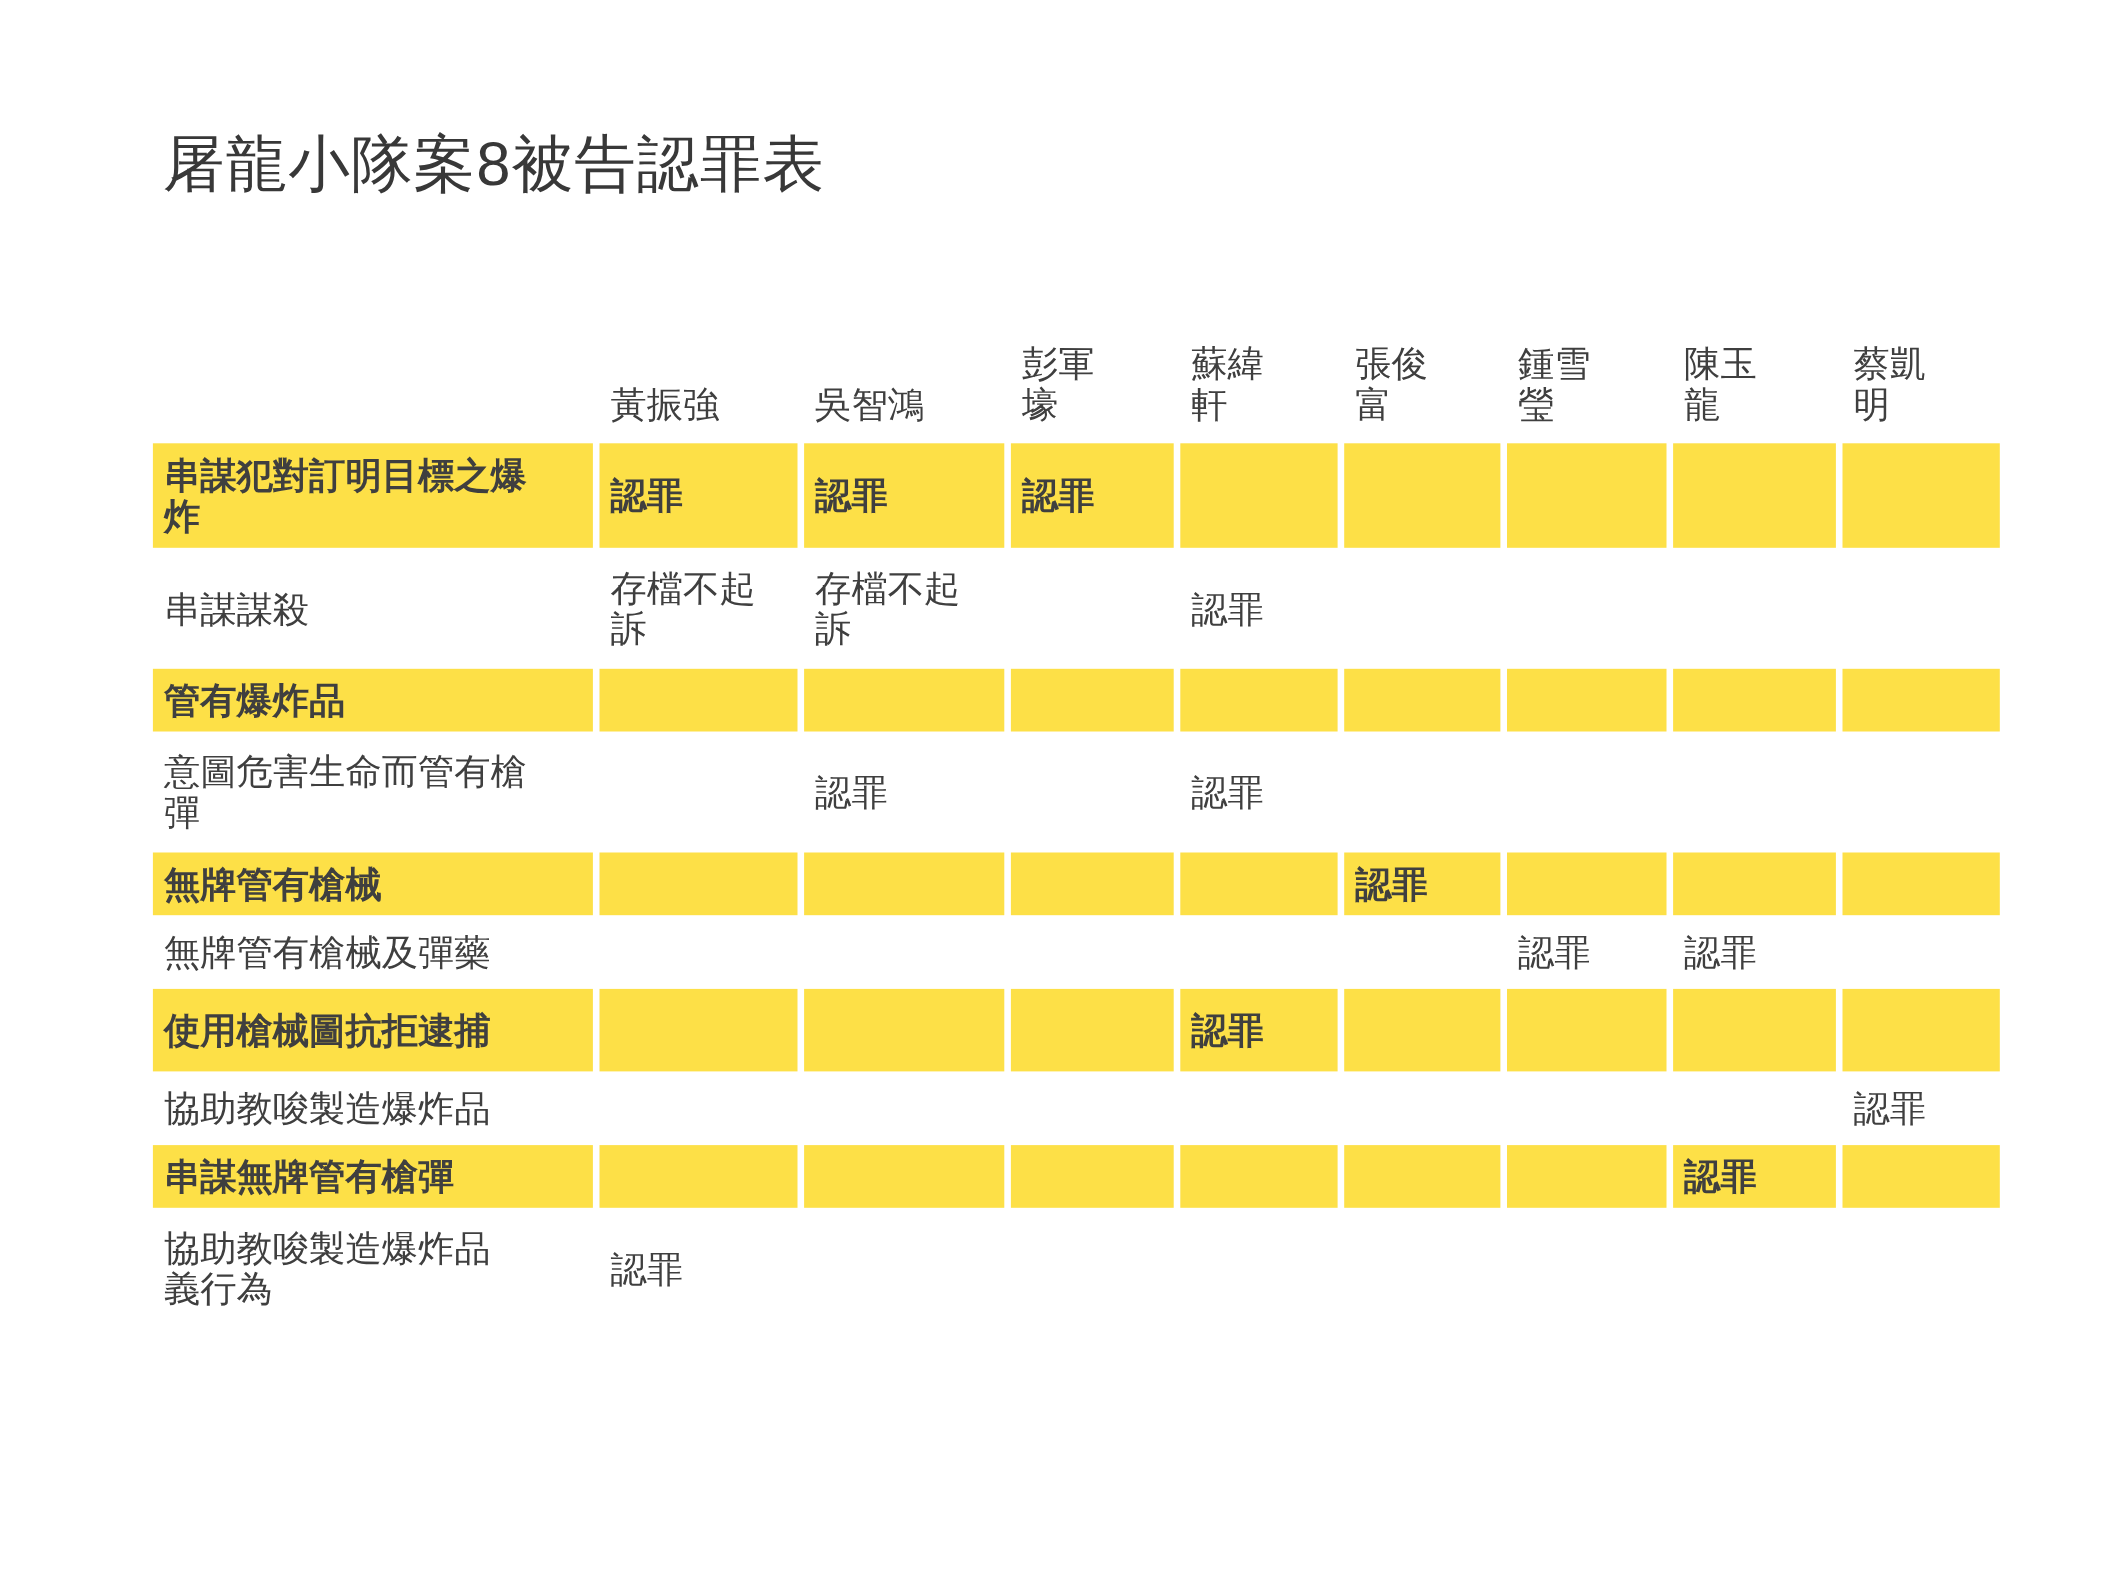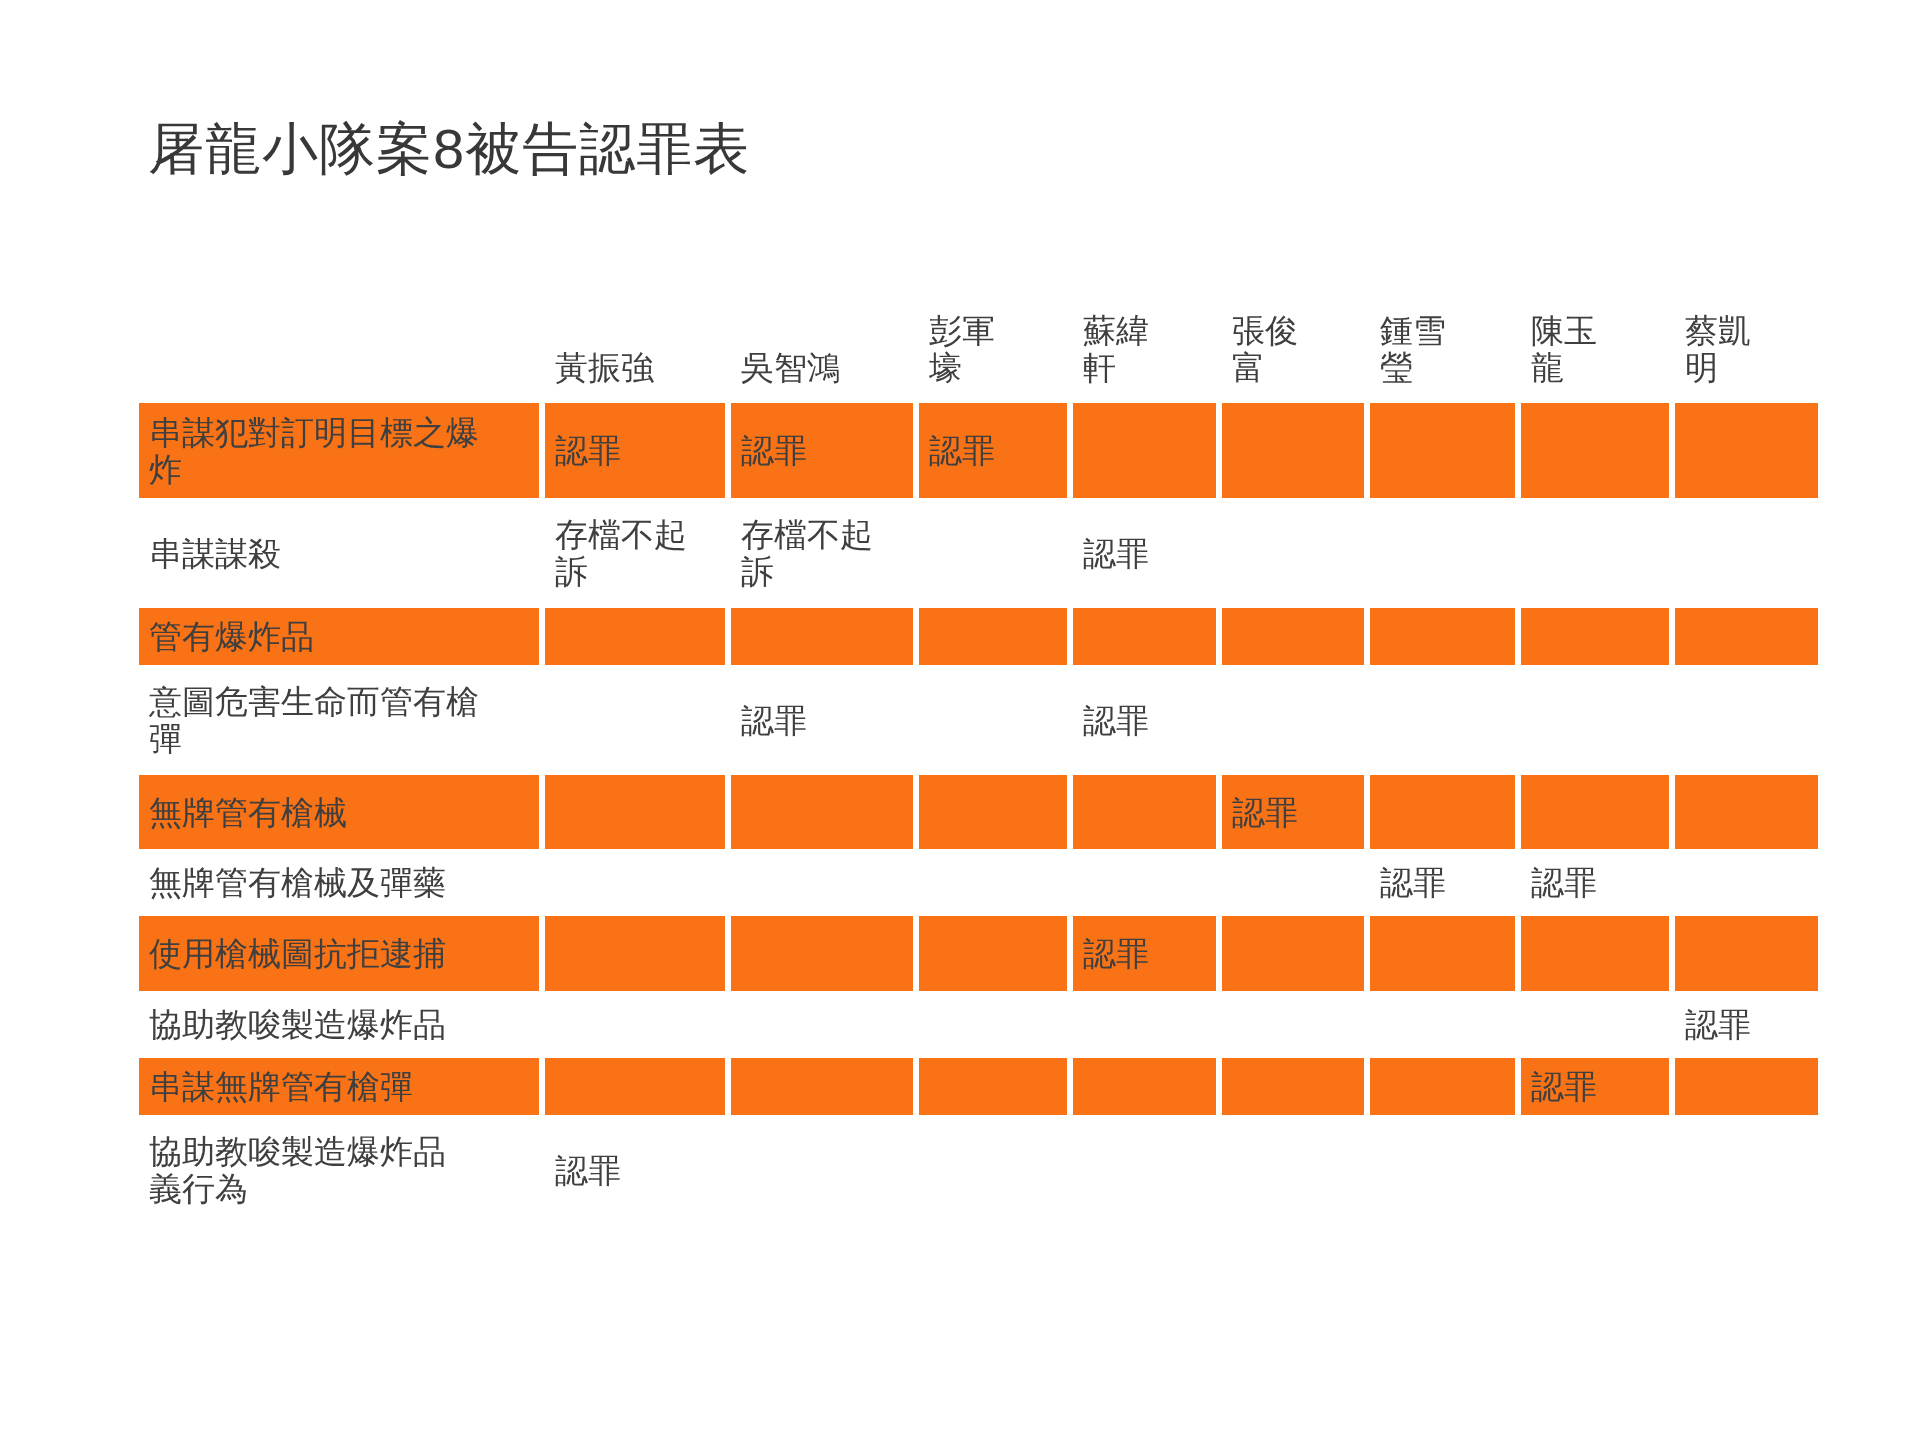--- a/index.html
+++ b/index.html
@@ -45,21 +45,22 @@
     white-space: pre-line;
     overflow: hidden;
   }
   tr.header-row th {
     vertical-align: bottom;
     padding-bottom: 12px;
     background: transparent;
   }
   tr.row-highlight th,
   tr.row-highlight td {
-    background: #f97316;
+    background: #fde047;
+    font-weight: bold;
   }
   tr.row-plain th,
   tr.row-plain td {
     background: transparent;
   }
 </style>
 </head>
 <body>
 
 <div class="slide">
@@ -138,21 +139,21 @@
 彈</th>
           <td></td>
           <td>認罪</td>
           <td></td>
           <td>認罪</td>
           <td></td>
           <td></td>
           <td></td>
           <td></td>
         </tr>
-        <tr class="row-highlight" style="height: 74px;">
+        <tr class="row-highlight" style="height: 57px;">
           <th>無牌管有槍械</th>
           <td></td>
           <td></td>
           <td></td>
           <td></td>
           <td>認罪</td>
           <td></td>
           <td></td>
           <td></td>
         </tr>

